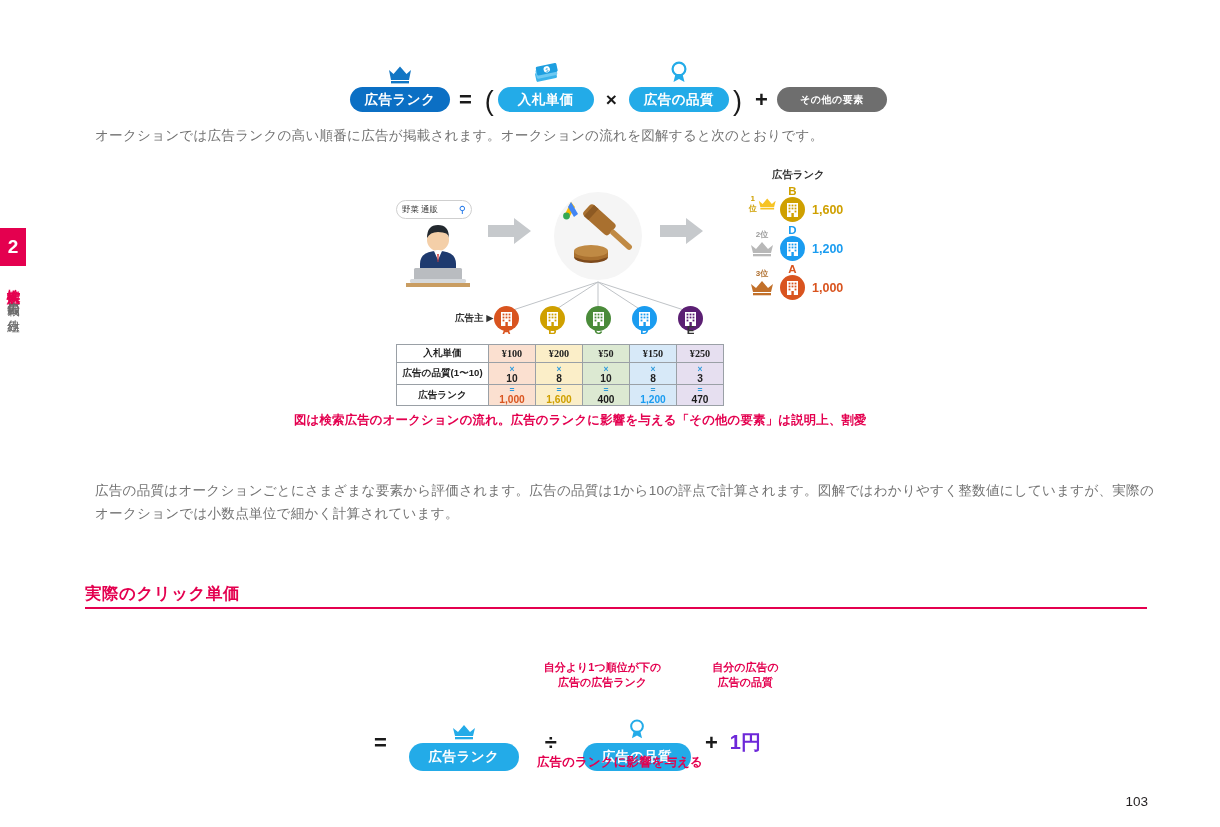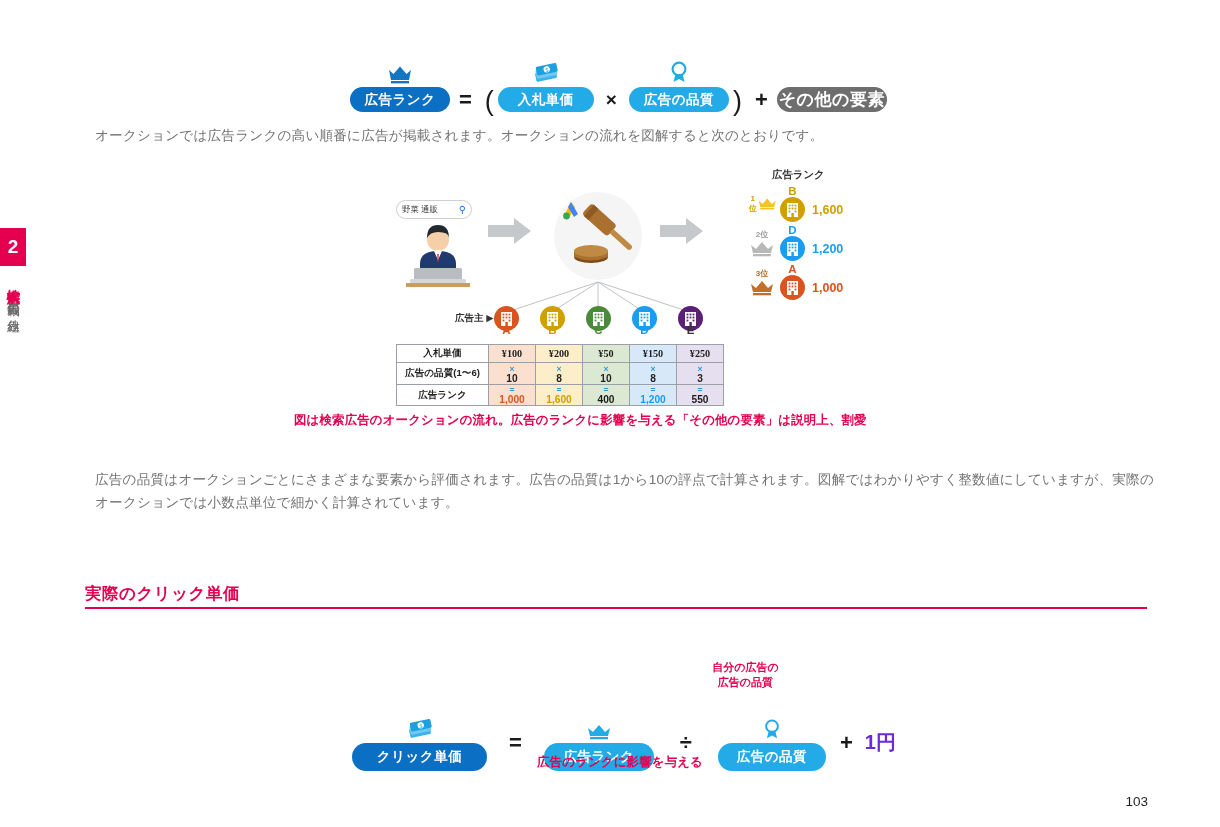--- a/index.html
+++ b/index.html
@@ -43,34 +43,34 @@
     border-radius: 999px; color: #fff; font-weight: bold;
     display: flex; align-items: center; justify-content: center;
     font-size: 13.5px; letter-spacing: .5px;
   }
   .pill-dark  { background: #0b6fc4; }
   .pill-light { background: #23abe8; }
   .pill-gray  { background: #6e6e6e; }
   .pill-w1 { width: 100px; height: 25px; }
   .pill-w2 { width: 96px;  height: 25px; }
   .pill-w3 { width: 100px; height: 25px; }
-  .pill-w4 { width: 110px; height: 25px; font-size:17px; }
+  .pill-w4 { width: 110px; height: 25px; font-size:10px; }
   .op { font-size: 22px; font-weight: bold; color: #1a1a1a; line-height: 25px; padding: 0 9px; }
   .op-paren { font-size: 27px; font-weight: normal; color:#1a1a1a; line-height:22px; padding: 0 4px;}
   .op-x { font-size: 19px; font-weight: bold; color: #1a1a1a; line-height: 25px; padding: 0 12px; }
   .iconed { display:flex; flex-direction: column; align-items: center; }
   .mini-icon { height: 26px; display:flex; align-items:flex-end; justify-content:center; margin-bottom:3px;}
 
   
   .para {
     position: absolute; color: #737373; font-size: 13.6px; line-height: 1.72;
     letter-spacing: .2px;
   }
   .p1 { left: 95px; top: 124px; width: 1060px; }
-  .p2 { left: 95px; top: 468px; width: 1065px; }
+  .p2 { left: 95px; top: 479px; width: 1065px; }
   .p3 { left: 95px; top: 512px; width: 1065px; }
   .p4 { left: 95px; top: 620px; width: 1060px; }
   .hl { background: #ffee00; }
 
   
   .caption {
     position: absolute; color: #e4004f; font-size: 12.4px; font-weight: bold;
     letter-spacing: .2px;
   }
   .cap1 { left: 280px; top: 412px; margin-left: 14px; }
@@ -357,34 +357,34 @@
       <tbody>
           <tr class="row-bid">
         <td class="hdr">入札単価</td>
         <td class="cel cA">¥100</td>
         <td class="cel cB">¥200</td>
         <td class="cel cC">¥50</td>
         <td class="cel cD">¥150</td>
         <td class="cel cE">¥250</td>
       </tr>
       <tr class="row-q">
-        <td class="hdr">広告の品質(1〜6)</td>
+        <td class="hdr">広告の品質(1〜10)</td>
         <td class="cel cA"><span class="opsym">×</span><span>10</span></td>
         <td class="cel cB"><span class="opsym">×</span><span>8</span></td>
         <td class="cel cC"><span class="opsym">×</span><span>10</span></td>
         <td class="cel cD"><span class="opsym">×</span><span>8</span></td>
         <td class="cel cE"><span class="opsym">×</span><span>3</span></td>
       </tr>
       <tr class="row-r">
         <td class="hdr">広告ランク</td>
         <td class="cel cA rA"><span class="opsym">=</span><span>1,000</span></td>
         <td class="cel cB rB"><span class="opsym">=</span><span>1,600</span></td>
         <td class="cel cC rC"><span class="opsym">=</span><span>400</span></td>
         <td class="cel cD rD"><span class="opsym">=</span><span>1,200</span></td>
-        <td class="cel cE rE"><span class="opsym">=</span><span>550</span></td>
+        <td class="cel cE rE"><span class="opsym">=</span><span>470</span></td>
       </tr>
     </tbody>
       </table>
 
     <div class="rank-title">広告ランク</div>
 
     <div class="rank-row" style="left:748px; top:185px;">
       <div style="display:flex;flex-direction:row;align-items:center;width:28px;">
         <div class="rank-pos" style="color:#cfa000;">1位</div>
         <svg width="24" height="17" viewBox="0 0 24 17">
@@ -476,40 +476,30 @@
   </div>
 
   <div class="caption cap1">図は検索広告のオークションの流れ。広告のランクに影響を与える「その他の要素」は説明上、割愛</div>
 
   <div class="para p2">広告の品質はオークションごとにさまざまな要素から評価されます。広告の品質は1から10の評点で計算されます。図解ではわかりやすく整数値にしていますが、実際のオークションでは小数点単位で細かく計算されています。</div>
 
   <div class="sec-head">実際のクリック単価</div>
   <div class="sec-rule"></div>
 
 
+  <div class="note-red" style="left:520px; top:660px; width:165px;">
+    <div>自分より1つ順位が下の</div>
+    <div>広告の広告ランク</div>
+  </div>
   <div class="note-red" style="left:678px; top:660px; width:135px;">
     <div>自分の広告の</div>
     <div>広告の品質</div>
   </div>
 
   <div class="formula-bot">
-    <div class="iconed">
-      <div class="mini-icon">
-        <svg width="28" height="22" viewBox="0 0 28 22">
-          <g transform="rotate(-12 14 11)">
-            <rect x="3" y="9" width="21" height="9" rx="1.4" fill="#3bb3ea"></rect>
-            <rect x="4" y="6" width="21" height="9" rx="1.4" fill="#6fc9f2"></rect>
-            <rect x="5" y="3" width="21" height="9" rx="1.4" fill="#1e9fe0"></rect>
-            <ellipse cx="15.5" cy="7.5" rx="3.2" ry="3.2" fill="#fff"></ellipse>
-            <text x="15.5" y="10" font-size="5" text-anchor="middle" fill="#1e9fe0" font-family="Liberation Sans">$</text>
-          </g>
-        </svg>
-      </div>
-      <div class="pill pill-dark" style="width:135px;height:28px;">クリック単価</div>
-    </div>
     <div class="op" style="padding:0 22px;">=</div>
     <div class="iconed">
       <div class="mini-icon">
         <svg width="24" height="17" viewBox="0 0 24 17">
             <path d="M1 5 L6 9 L12 2 L18 9 L23 5 L21 13 L3 13 Z" fill="#23abe8"></path>
             <rect x="3" y="14" width="18" height="2.3" fill="#23abe8"></rect>
           </svg>
       </div>
       <div class="pill pill-light" style="width:110px;height:28px;">広告ランク</div>
     </div>

